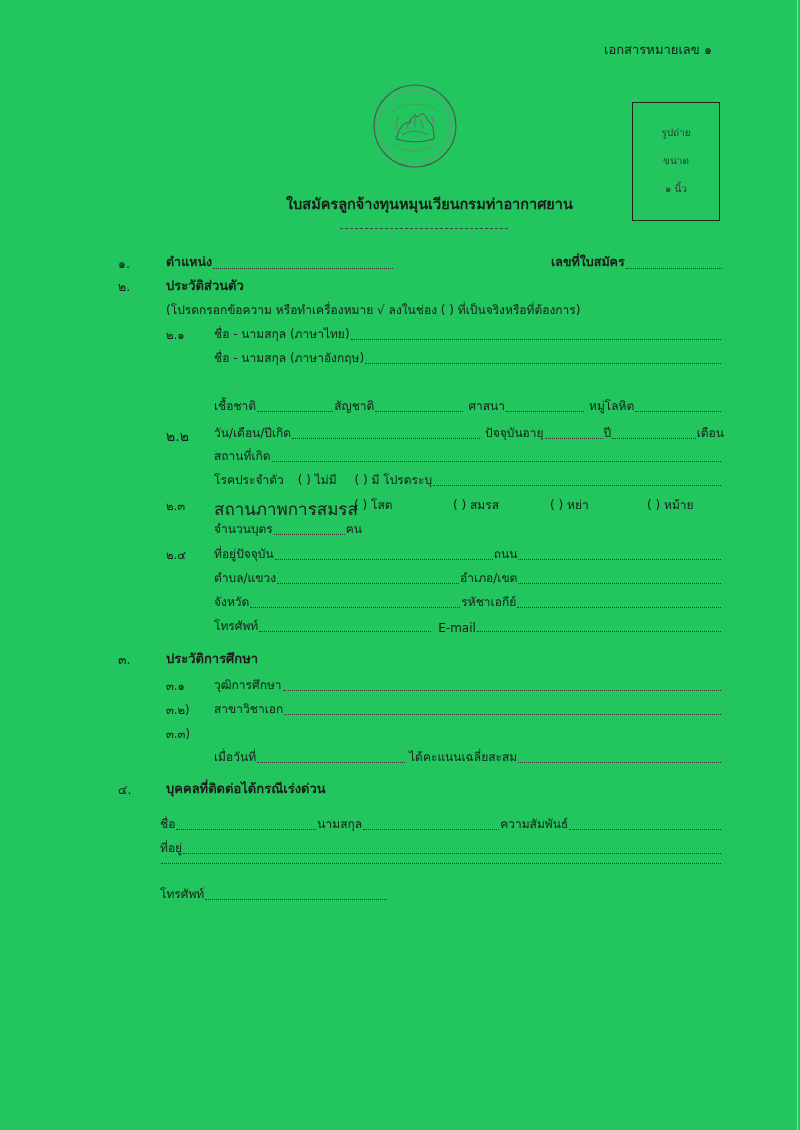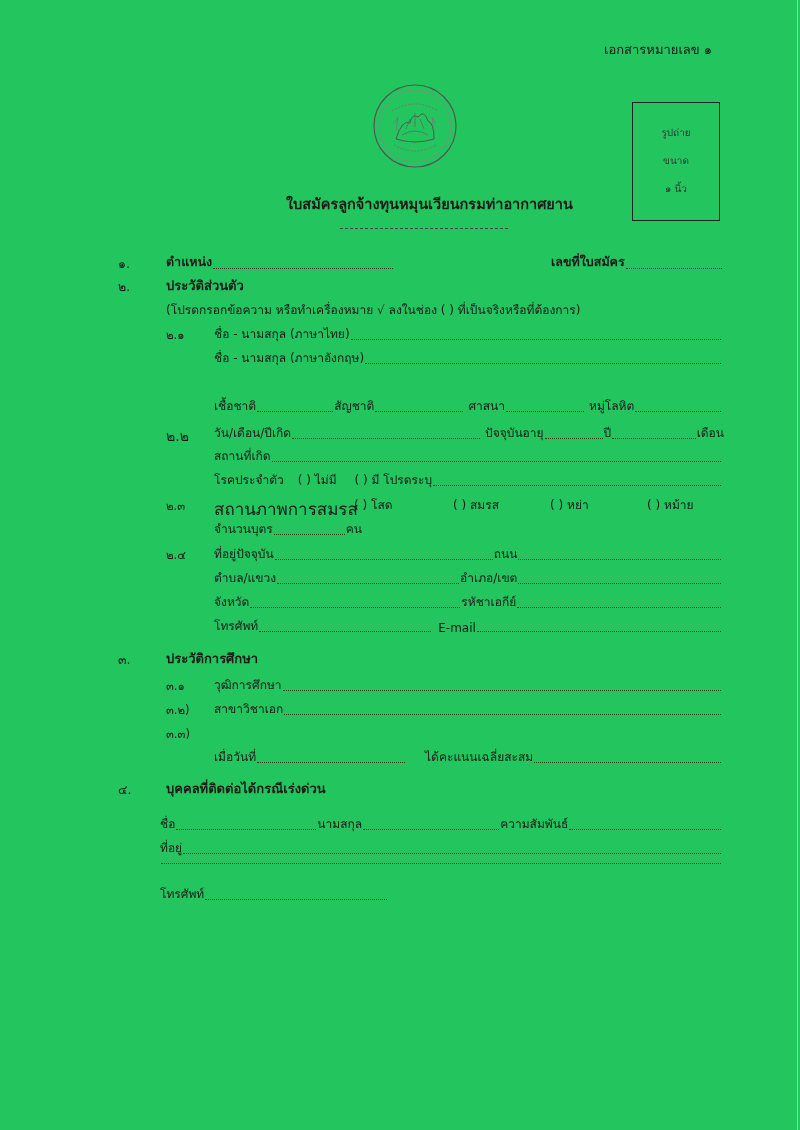--- a/index.html
+++ b/index.html
@@ -154,21 +154,21 @@
   <div class="num" style="left:166px;top:701px;font-size:11.5px">๓.๒)</div>
   <div class="row" style="left:214px;top:699px;width:508px">
     <span class="fixed">สาขาวิชาเอก</span>
     <span class="dots"></span>
   </div>
 
   <div class="num" style="left:166px;top:725px;font-size:11.5px">๓.๓)</div>
   <div class="row" style="left:214px;top:747px;width:508px">
     <span class="fixed">เมื่อวันที่</span>
     <span class="dots" style="flex:none;width:148px"></span>
-    <span class="fixed" style="margin-left:19px">ได้คะแนนเฉลี่ยสะสม</span>
+    <span class="fixed" style="margin-left:3px">ได้คะแนนเฉลี่ยสะสม</span>
     <span class="dots"></span>
   </div>
 
   <div class="num" style="left:118px;top:780px">๔.</div>
   <div class="sec" style="left:166px;top:778px">บุคคลที่ติดต่อได้กรณีเร่งด่วน</div>
 
   <div class="row" style="left:160px;top:838px;width:562px">
     <span class="fixed">ที่อยู่</span>
     <span class="dots"></span>
   </div>

